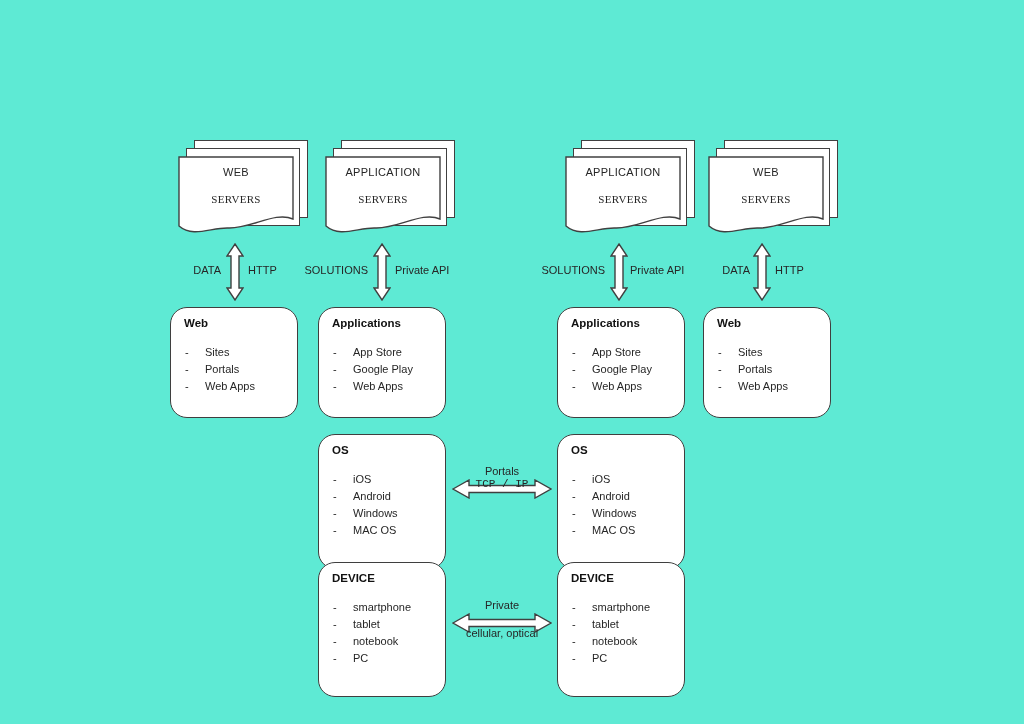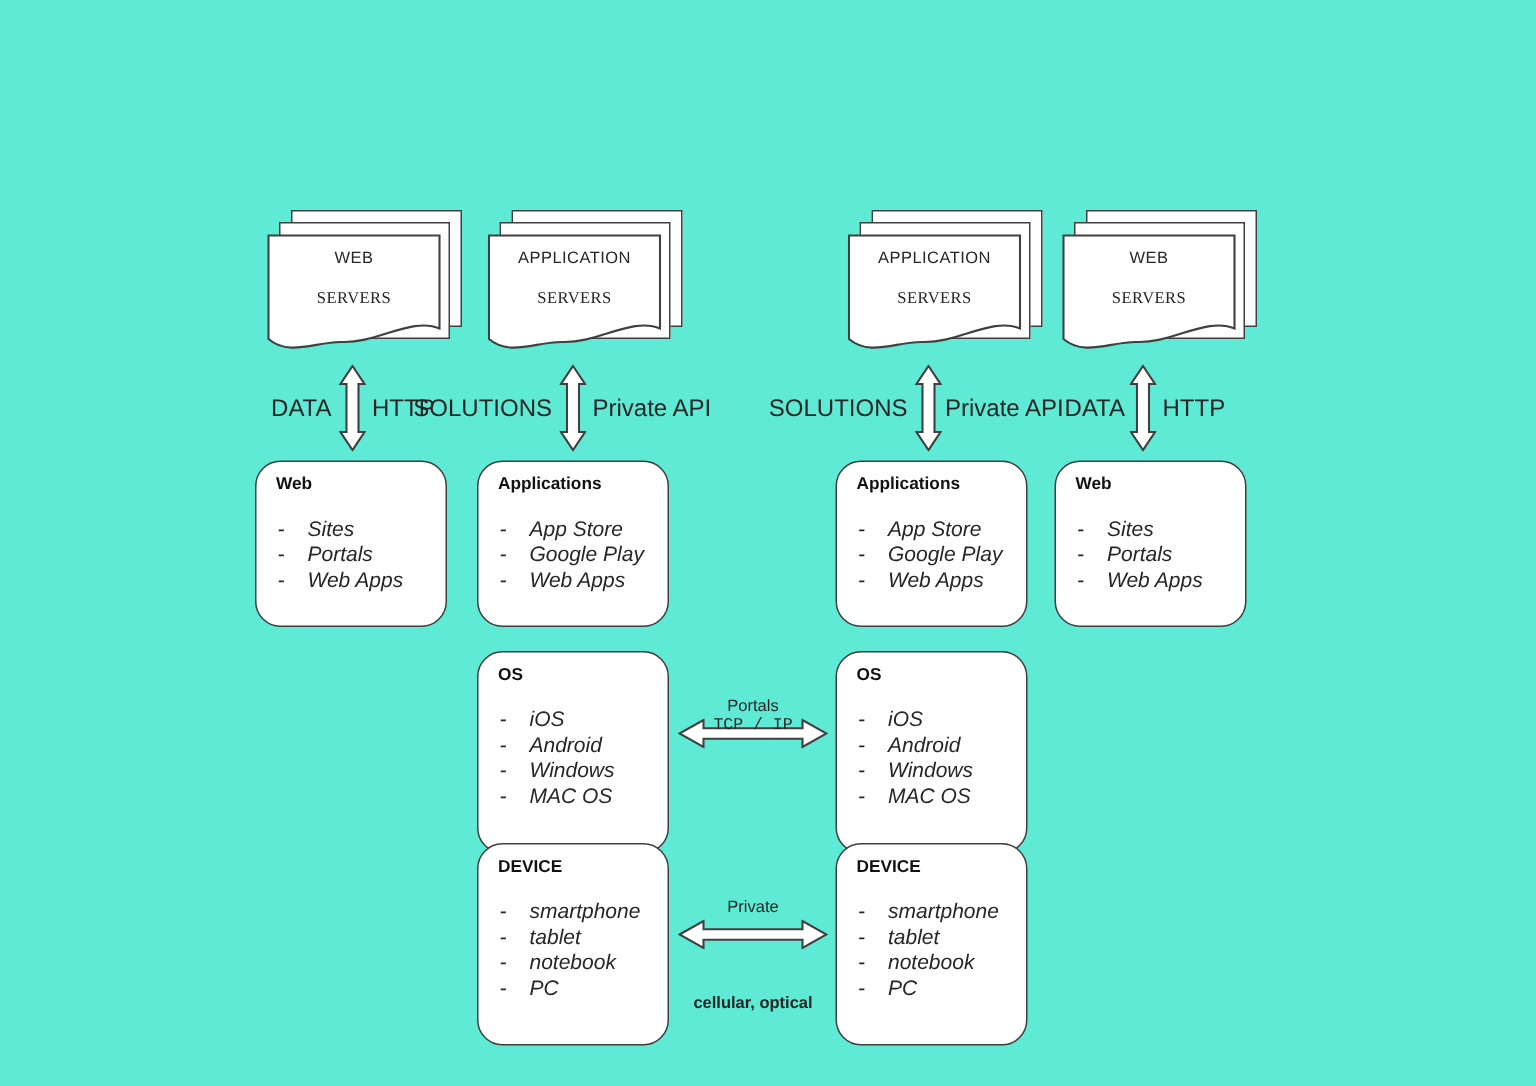--- a/index.html
+++ b/index.html
@@ -22,37 +22,37 @@
     text-align:center; font-size:11px; letter-spacing:.3px; color:#262626;
   }
   .stack-label .l1 { padding-top:10px; }
   .stack-label .l2 { padding-top:15px;font-family:Liberation Serif, serif; }
   
   .varrow { position:absolute; width:18px; height:58px; }
   .harrow { position:absolute; width:100px; height:20px; }
   .arrow-shape { fill:#ffffff; stroke:#404040; stroke-width:1.4; stroke-linejoin:miter; }
   
   .vlabel {
-    position:absolute; top:264px; font-size:16px; white-space:nowrap; color:#262626;
+    position:absolute; top:264px; font-size:11px; white-space:nowrap; color:#262626;
   }
   .hlabel {
     position:absolute; left:452px; width:100px; text-align:center;
     font-size:11px; white-space:nowrap; color:#262626;
   }
   
   .card {
     position:absolute; width:128px; background:#ffffff;
     border:1.4px solid #3f3f3f; border-radius:17px;
   }
   .card.h111 { height:111px; }
   .card.h113 { height:135px; }
   .card-title { margin:9px 0 0 13px; font-size:11.5px; font-weight:bold; color:#111; }
   .card-list { margin:15px 0 0 13px; list-style:none; }
   .card-list li {
-    position:relative; padding-left:21px; font-size:14px; line-height:17px; color:#262626;font-style:italic;
+    position:relative; padding-left:21px; font-size:11px; line-height:17px; color:#262626;
   }
   .card-list li::before { content:"-"; position:absolute; left:1px; }
 </style>
 </head>
 <body>
 
 <div id="canvas">
 
   <div class="stack" style="left:178px; top:140px;">
     <div class="page back1"></div>
@@ -205,15 +205,15 @@
       <li>tablet</li>
       <li>notebook</li>
       <li>PC</li>
     </ul>
   </div>
 
   <div class="hlabel" style="top:599px;">Private</div>
   <svg class="harrow" style="left:452px; top:613px;" viewBox="0 0 100 20">
     <polygon class="arrow-shape" points="1,10 17,1 17,6.5 83,6.5 83,1 99,10 83,19 83,13.5 17,13.5 17,19"></polygon>
   </svg>
-  <div class="hlabel" style="top:663px;font-weight:bold;">cellular, optical</div>
+  <div class="hlabel" style="top:627px;">cellular, optical</div>
 
 </div>
 
 </body></html>

